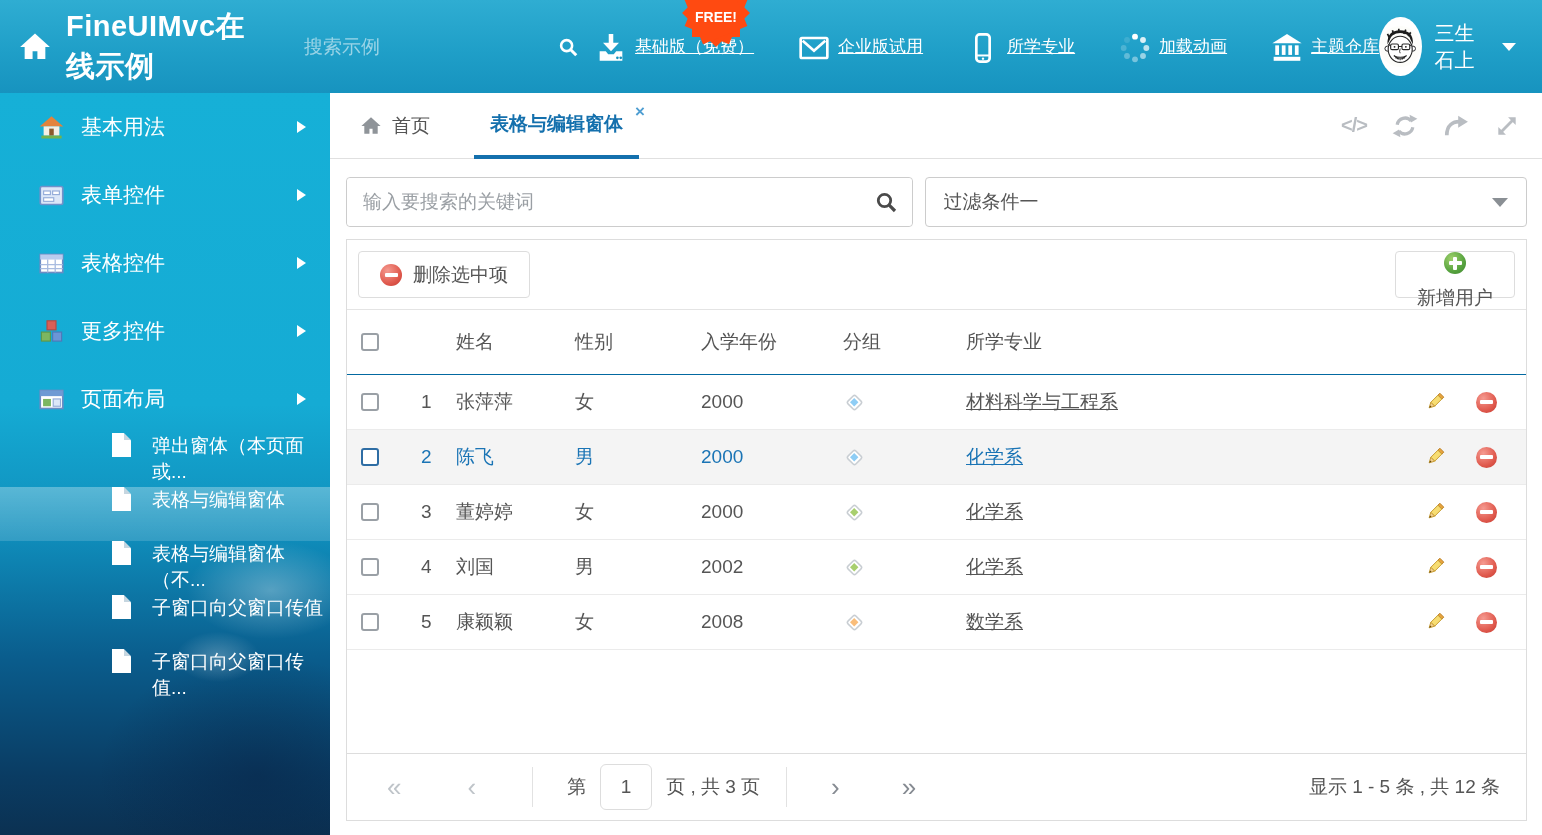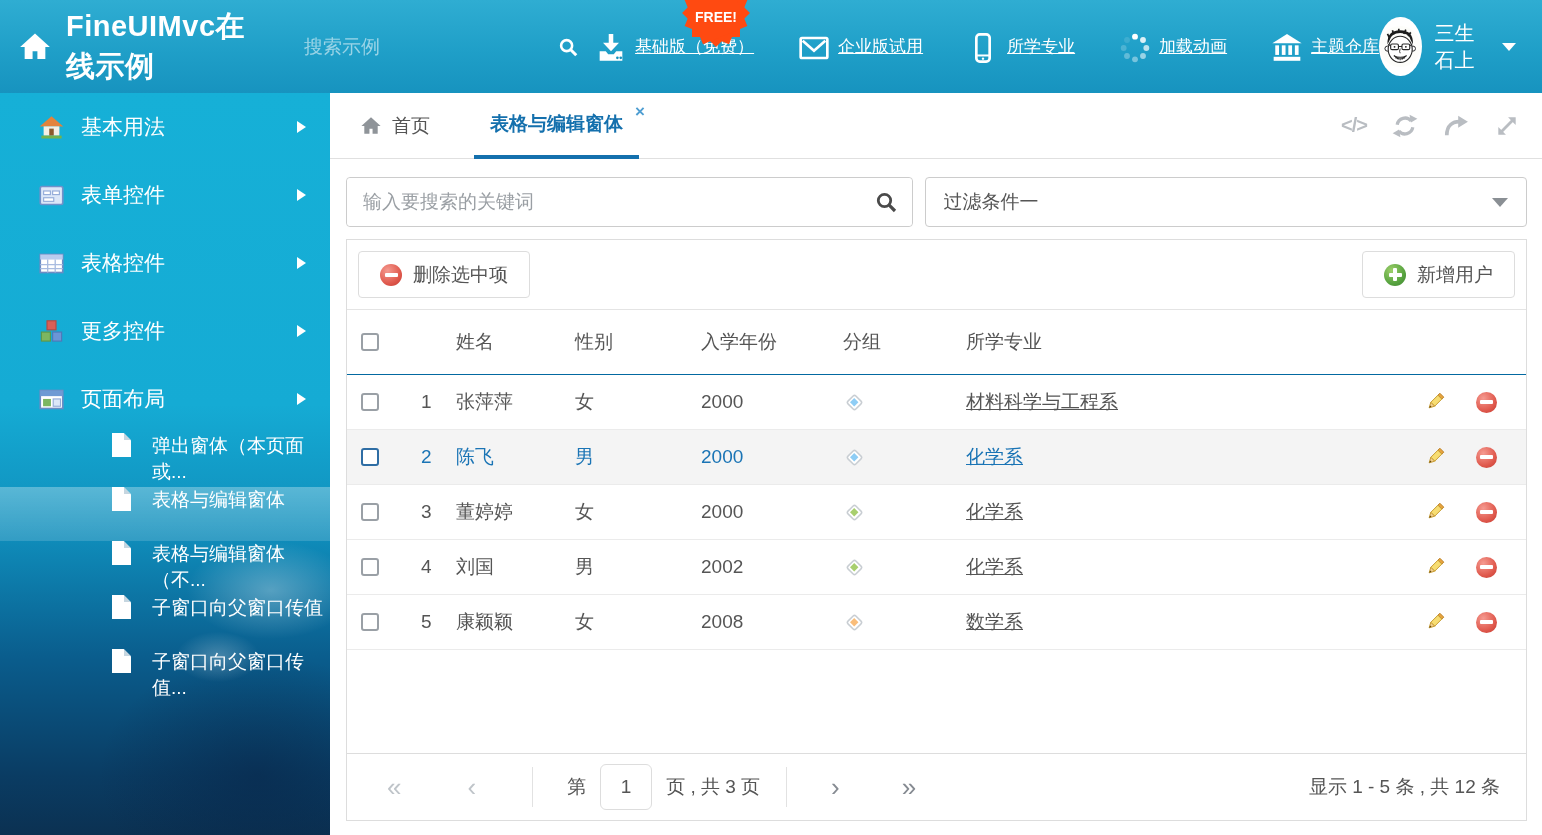--- a/index.html
+++ b/index.html
@@ -94,21 +94,21 @@
   .caret-g { margin-left:auto; width:0; height:0; border-left:8px solid transparent;
     border-right:8px solid transparent; border-top:9px solid #8a8f94; }
 
   .panel { margin:12px 15px 0 16px; height:582px; border:1px solid #ddd;
     display:flex; flex-direction:column; }
   .grid-toolbar { height:70px; flex:none; display:flex; align-items:center; padding:0 11px;
     border-bottom:1px solid #e4e4e4; }
   .btn { display:inline-flex; align-items:center; gap:11px; height:47px; padding:0 21px;
     border:1px solid #ddd; border-radius:4px; background:#fff; font-size:19px; color:#555;
     cursor:pointer; font-family:inherit; }
-  .btn-add { margin-left:auto; }
+  .btn-add { margin-left:auto;flex-direction:column; }
   .icon-minus { width:22px; height:22px; border-radius:50%; position:relative; flex:none;
     background:radial-gradient(circle at 35% 30%,#f59a90,#e05a4e 60%,#c4392e); }
   .icon-minus::after { content:""; position:absolute; left:4.5px; top:9px; width:13px; height:4px;
     background:#fff; border-radius:1px; }
   .icon-plus { width:22px; height:22px; border-radius:50%; position:relative; flex:none;
     background:radial-gradient(circle at 35% 30%,#9ed06b,#57a33f 60%,#3f8630); }
   .icon-plus::before { content:""; position:absolute; left:9px; top:4.5px; width:4px; height:13px;
     background:#fff; border-radius:1px; }
   .icon-plus::after { content:""; position:absolute; left:4.5px; top:9px; width:13px; height:4px;
     background:#fff; border-radius:1px; }

